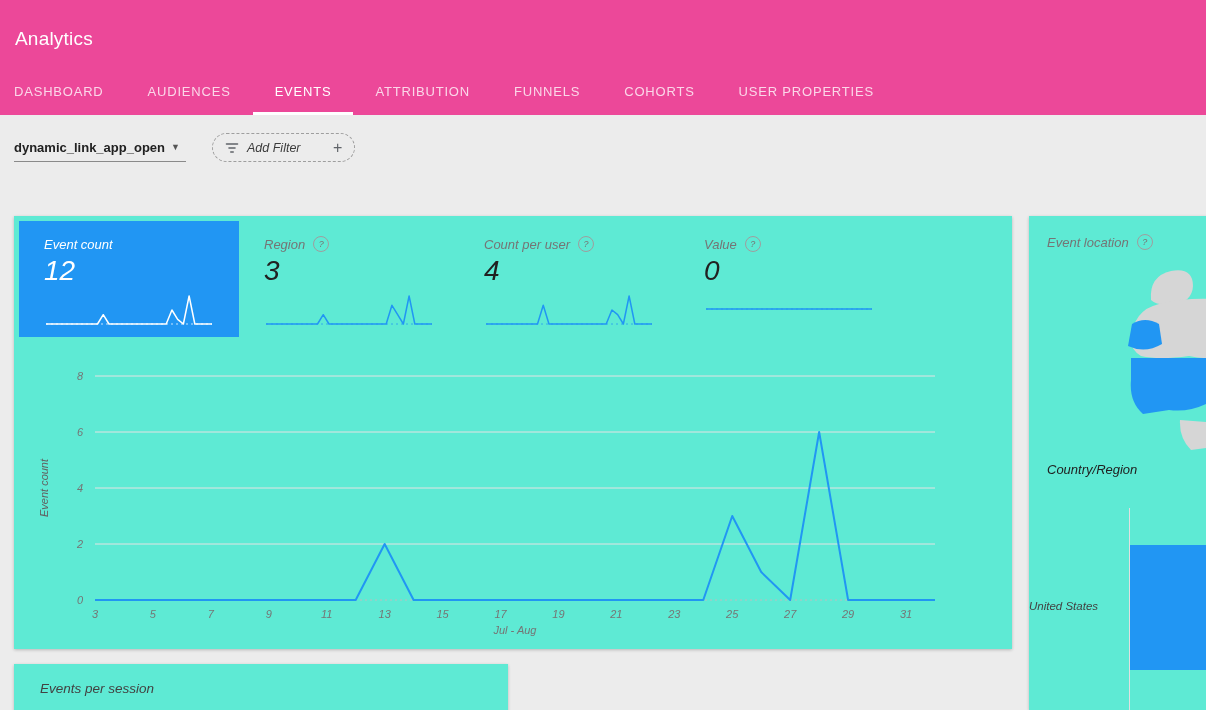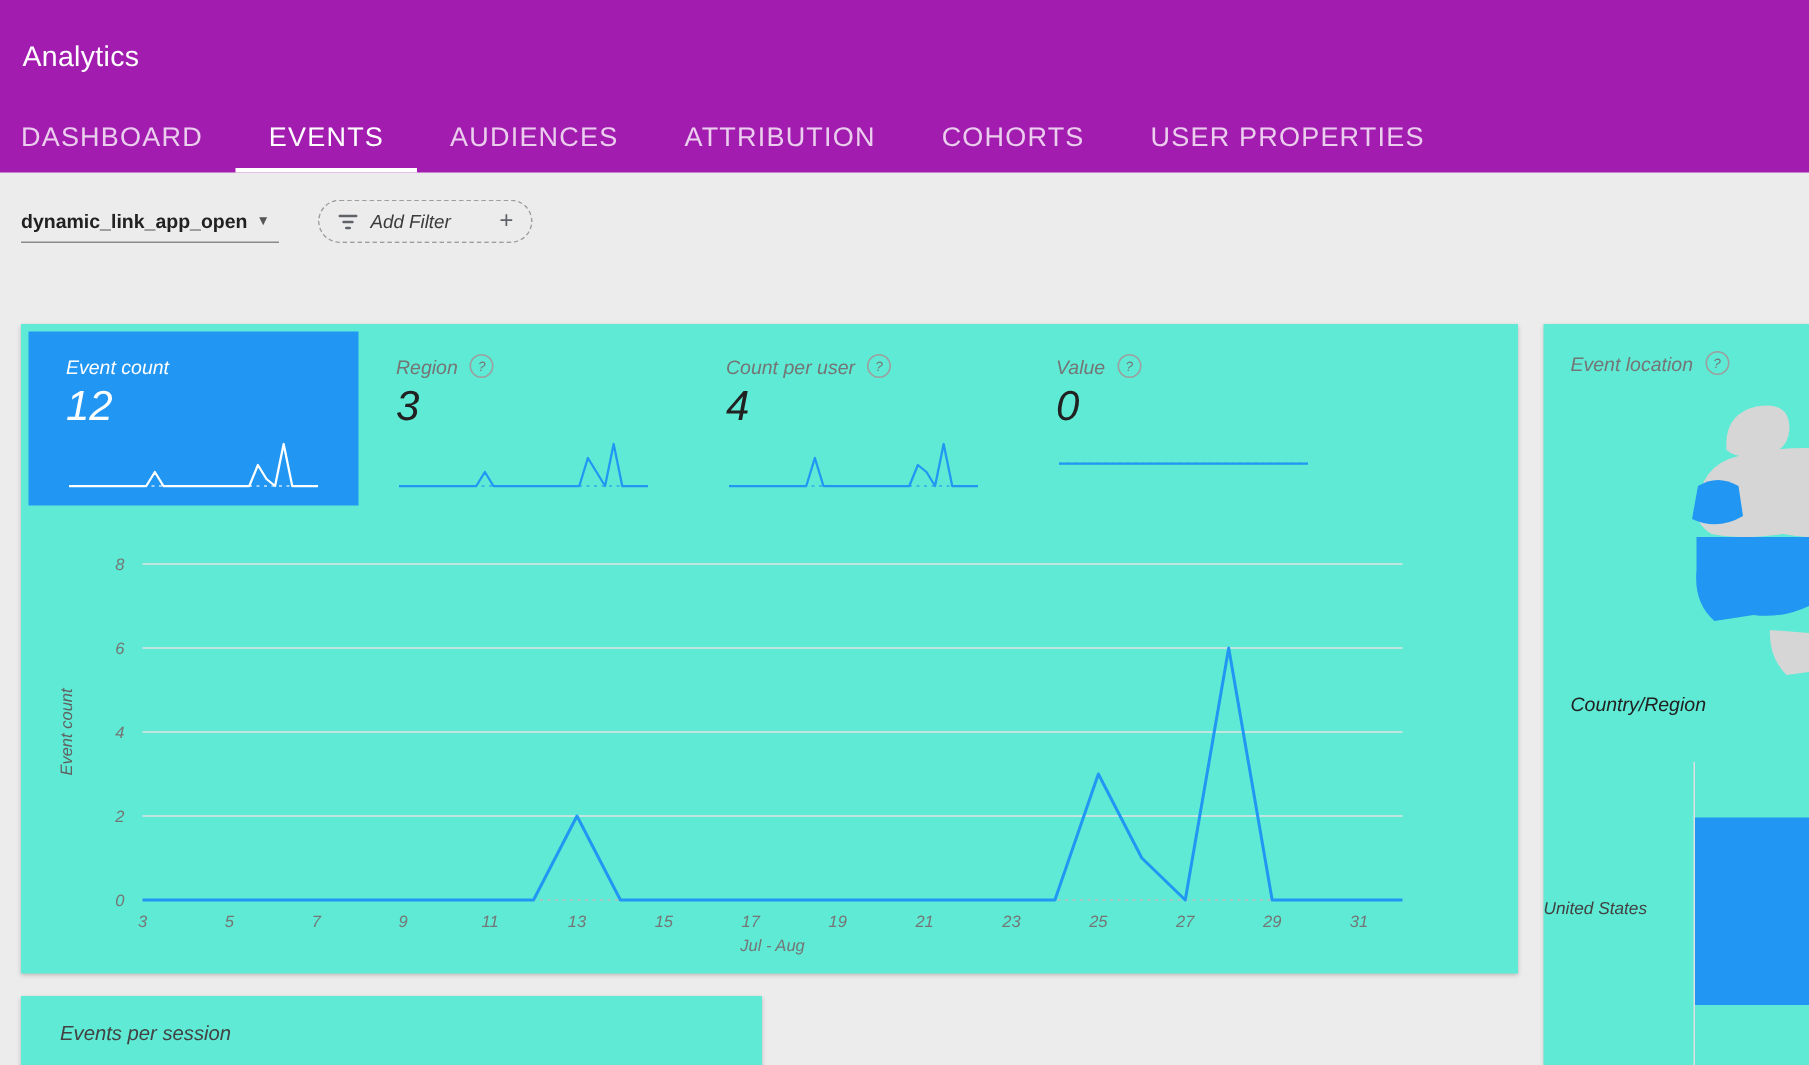--- a/index.html
+++ b/index.html
@@ -5,26 +5,26 @@
   html,body{margin:0;padding:0;}
   body{
     width:1206px;height:710px;overflow:hidden;position:relative;
     background:#ececec;
     font-family:"Liberation Sans", sans-serif;
     -webkit-font-smoothing:antialiased;
   }
   .page{position:absolute;inset:0;width:1206px;height:710px;overflow:hidden;}
 
   
-  .appbar{position:absolute;left:0;top:0;width:100%;height:115px;background:#a21caf;}
+  .appbar{position:absolute;left:0;top:0;width:100%;height:115px;background:#ec4899;}
   .app-title{position:absolute;left:15px;top:28px;color:#fff;font-size:19px;letter-spacing:.2px;}
   .tabs{position:absolute;left:14px;bottom:0;height:47px;display:flex;align-items:stretch;}
   .tab{
     display:flex;align-items:center;padding:3px 22px 0 22px;
-    font-size:18px;letter-spacing:.8px;color:rgba(255,255,255,.78);
+    font-size:13px;letter-spacing:.8px;color:rgba(255,255,255,.78);
     border-bottom:3px solid transparent;cursor:pointer;white-space:nowrap;
   }
   .tab:first-child{padding-left:0;}
   .tab.active{color:#ffffff;border-bottom-color:#ffffff;}
 
   
   .event-select{
     position:absolute;left:14px;top:133px;width:172px;height:28px;
     border-bottom:1px solid #8a8a8a;display:flex;align-items:center;
     justify-content:space-between;font-size:13px;color:#212121;cursor:pointer;font-weight:bold;
@@ -80,28 +80,31 @@
 <body>
 
 <div class="page">
 
   <header class="appbar">
     <div class="app-title">Analytics</div>
     <nav class="tabs">
       <div class="tab">
           <span>DASHBOARD</span>
         </div>
+      <div class="tab">
+          <span>AUDIENCES</span>
+        </div>
       <div class="tab active">
           <span>EVENTS</span>
         </div>
       <div class="tab">
-          <span>AUDIENCES</span>
-        </div>
-      <div class="tab">
           <span>ATTRIBUTION</span>
+        </div>
+      <div class="tab">
+          <span>FUNNELS</span>
         </div>
       <div class="tab">
           <span>COHORTS</span>
         </div>
       <div class="tab">
           <span>USER PROPERTIES</span>
         </div>
     </nav>
   </header>
 

